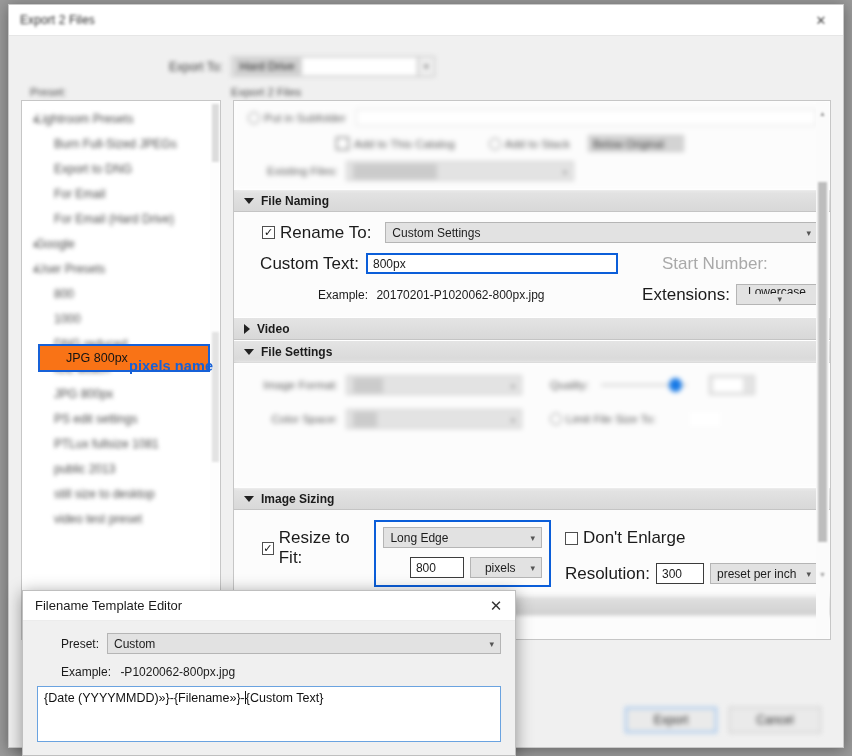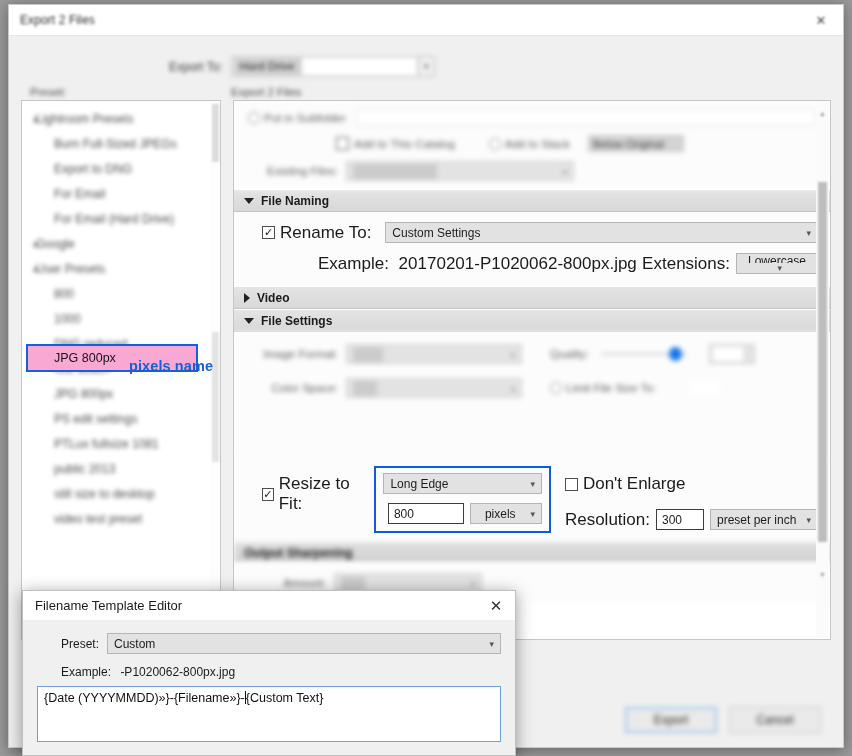--- a/index.html
+++ b/index.html
@@ -128,23 +128,23 @@
   .preset-item.group::before {
     content: "";
     position: absolute; left: 12px; top: 10px;
     width: 0; height: 0;
     border-left: 4px solid #6a6a6a;
     border-top: 3.5px solid transparent;
     border-bottom: 3.5px solid transparent;
   }
   .preset-highlight {
     position: absolute;
-    left: 4px; width: 172px; height: 28px;
+    left: 16px; width: 172px; height: 28px;
     border: 2px solid #1661d8;
-    background: #f9a8d4;
+    background: #f97316;
     display: flex; align-items: center;
     padding-left: 26px;
     font-size: 12.5px;
     color: #141414;
     z-index: 5;
   }
   .preset-scroll {
     position: absolute; right: 1px; top: 1px;
     width: 9px; height: 100%;
     background: #fdfdfd;
@@ -263,21 +263,21 @@
     font-size: 12px;
   }
   .blue-box { border: 2px solid #0b5ed9; }
   .fn-r1 { display:flex; align-items:center; }
   .fn-r1 .combo { flex:1; margin-left: 14px; }
   .fn-r2 { display:flex; align-items:center; margin-top: 10px; }
   .fn-r2 .label { width: 113px; text-align: right; margin-right: 7px; }
   .fn-r2 .tbox { width: 252px; }
   .fn-r2 .startnum { margin-left: 44px; }
   .fn-r3 { display:flex; align-items:center; margin-top: 10px; }
-  .fn-r3 .ex { margin-left: 72px; font-size: 17px; }
+  .fn-r3 .ex { margin-left: 72px; font-size: 12px; }
   .fn-r3 .exts { margin-left: auto; display:flex; align-items:flex-end; }
   .fn-r3 .exts .combo { width: 82px; margin-left: 6px; flex-direction: column; }
 
   
   .fs-body { padding: 12px 14px 18px 14px; background:#fcfcfc; filter: blur(2.6px); }
   .fs-row { display:flex; align-items:center; margin-bottom: 14px; }
   .fs-row .l { width: 90px; text-align:right; color:#5a5a5a; font-size:11.5px; margin-right: 8px;}
   .fs-row .c { width: 176px; height: 20px; background:#e3e3e3; border:1px solid #cbcbcb; position:relative;}
   .fs-row .c .v { position:absolute; left:6px; top:2px; background:#cbcbcb; width:30px; height:15px;}
   .fs-row .c .ch { position:absolute; right:6px; top:6px; font-size:8px; color:#888;}
@@ -475,20 +475,27 @@
               <div style="display:flex;align-items:center;padding-left:16px;">
                 <span class="chk">✓</span>
                 <span class="lbl">Rename To:</span>
               </div>
               <div class="combo" style="margin-left:14px;">
                 <span class="cv">Custom Settings</span>
                 <span class="chev">▾</span>
               </div>
             </div>
 
+            <div class="fn-r2">
+              <div class="label lbl">Custom Text:</div>
+              <div class="tbox blue-box" style="width:252px;">
+                <span>800px</span>
+              </div>
+              <div class="lbl dim startnum">Start Number:</div>
+            </div>
 
             <div class="fn-r3">
               <div class="ex">
                 <span>Example:</span>
                 <span style="margin-left:5px;">20170201-P1020062-800px.jpg</span>
               </div>
               <div class="exts">
                 <span class="lbl">Extensions:</span>
                 <span class="combo">
                   <span class="cv">Lowercase</span>
@@ -532,33 +539,37 @@
                 <div class="radio"></div>
                 <div class="q" style="margin-left:0;">Limit File Size To:</div>
               </div>
               <div class="numbox" style="margin-left:20px;background:transparent;border:none;">
                 <div class="w" style="margin-left:14px;"></div>
               </div>
             </div>
             <div class="fs-spacer"></div>
           </div>
 
+          <div class="sec-head">
+            <span class="tri open"></span>
+            <span>Image Sizing</span>
+          </div>
           <div class="is-body">
             <div style="display:flex;align-items:flex-start;">
               <div style="padding-top:8px;padding-left:16px;display:flex;align-items:center;">
                 <span class="chk">✓</span>
                 <span class="lbl">Resize to Fit:</span>
               </div>
               <div class="is-blue" style="margin-left:8px;">
                 <div class="combo">
                   <span class="cv">Long Edge</span>
                   <span class="chev">▾</span>
                 </div>
                 <div class="is-row2" style="justify-content:flex-end;">
-                  <span class="tbox" style="width:76px;">
+                  <span class="tbox" style="width:54px;">
                     <span>800</span>
                   </span>
                   <span class="combo" style="width:72px;margin-left:6px;padding-left:14px;">
                     <span class="cv">pixels</span>
                     <span class="chev">▾</span>
                   </span>
                 </div>
               </div>
               <div class="right-side">
                 <div style="display:flex;align-items:center;padding-top:8px;">

